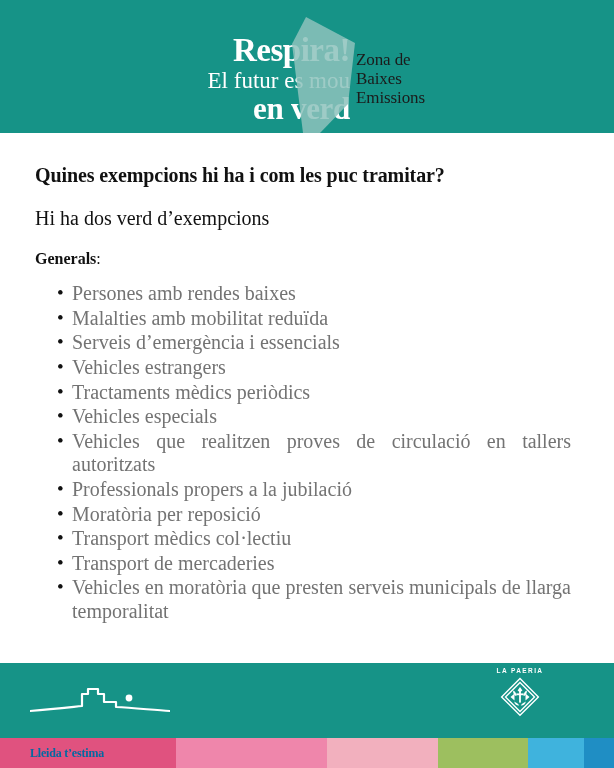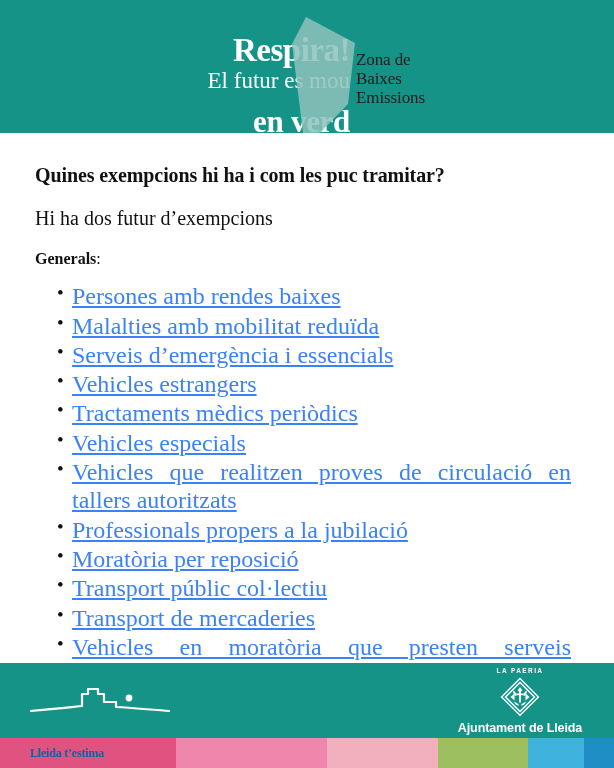--- a/index.html
+++ b/index.html
@@ -51,21 +51,21 @@
     font-weight:normal;
     font-size:23px;
     display:block;
     margin-top:2px;
   }
   .claim-3{
     font-family:"Liberation Serif", serif;
     font-weight:bold;
     font-size:31px;
     display:block;
-    margin-top:14px;
+    margin-top:1px;
     letter-spacing:-0.3px;
   }
 
   .brand-zone{
     position:absolute;
     left:356px; top:50px;
     color:#1b1b1b;
     font-family:"Liberation Serif", serif;
     line-height:1.13;
   }
@@ -115,28 +115,27 @@
   .section-label b{ font-weight:bold; }
 
   ul.exempt-list{
     margin-top:14px;
     margin-left:22px;
     list-style:none;
   }
   ul.exempt-list li{
     position:relative;
     font-family:"Liberation Serif", serif;
-    font-size:24px;
-    color:#3b82f6;
+    font-size:20px;
+    color:#737373;
     line-height:1.18;
     padding-left:15px;
     margin-bottom:1px;
     text-align:justify;
     padding-right:8px;
-    text-decoration:underline;
   }
   ul.exempt-list li.single{ text-align:left; padding-right:0; }
   ul.exempt-list li::before{
     content:"\2022";
     position:absolute;
     left:0; top:0;
     font-size:19px;
     line-height:1.18;
     color:#111111;
   }
@@ -222,35 +221,35 @@
   <svg width="614" height="170" viewBox="0 0 614 170" xmlns="http://www.w3.org/2000/svg" style="position:absolute;left:0;top:0;">
     <polygon points="306,17 355,43 348,104 320,133 303,133 292,44" fill="#8dc2bc" opacity="0.85"></polygon>
     <polygon points="303,133 320,133 312,141" fill="#8dc2bc" opacity="0.85"></polygon>
   </svg>
 </div>
 
 <div class="content">
 
   <div class="q-title">Quines exempcions hi ha i com les puc tramitar?</div>
 
-  <div class="intro">Hi ha dos futur d’exempcions</div>
+  <div class="intro">Hi ha dos verd d’exempcions</div>
 
   <div class="section-label"><b>Generals</b><span>:</span></div>
 
   <ul class="exempt-list">
     <li class="single">Persones amb rendes baixes</li>
     <li class="single">Malalties amb mobilitat reduïda</li>
     <li class="single">Serveis d’emergència i essencials</li>
     <li class="single">Vehicles estrangers</li>
     <li class="single">Tractaments mèdics periòdics</li>
     <li class="single">Vehicles especials</li>
     <li>Vehicles que realitzen proves de circulació en tallers autoritzats</li>
     <li class="single">Professionals propers a la jubilació</li>
     <li class="single">Moratòria per reposició</li>
-    <li class="single">Transport públic col·lectiu</li>
+    <li class="single">Transport mèdics col·lectiu</li>
     <li class="single">Transport de mercaderies</li>
     <li>Vehicles en moratòria que presten serveis municipals de llarga temporalitat</li>
   </ul>
 </div>
 
 <div class="footer" style="background: rgb(22, 147, 135);">
 
   <div class="skyline">
     <svg width="140" height="30" viewBox="0 0 140 30" xmlns="http://www.w3.org/2000/svg">
       <path d="M0 26 C 25 24, 42 22, 52 21 L 52 9 L 58 9 L 58 4 L 68 4 L 68 9 L 74 9 L 74 17 L 86 17 L 86 22 C 104 23, 124 25, 140 26" fill="none" stroke="#ffffff" stroke-width="2.2" stroke-linejoin="round" stroke-linecap="round"></path>
@@ -270,21 +269,20 @@
         <rect x="21.1" y="15.6" width="1.8" height="12"></rect>
         <rect x="18.3" y="18.4" width="7.4" height="1.8"></rect>
         <path d="M12.5 22 l4 -3.4 0 6.8z"></path>
         <path d="M31.5 22 l-4 -3.4 0 6.8z"></path>
         <path d="M15.2 15.4 c2.4 1.2 3.4 3.4 3.2 5.6 -2.2 -0.6 -3.6 -2.6 -3.2 -5.6z"></path>
         <path d="M28.8 15.4 c-2.4 1.2 -3.4 3.4 -3.2 5.6 2.2 -0.6 3.6 -2.6 3.2 -5.6z"></path>
         <path d="M16.2 26.5 c2.2 1.2 4 2.4 5 4 -2.4 0.2 -4.6 -1 -5 -4z"></path>
         <path d="M27.8 26.5 c-2.2 1.2 -4 2.4 -5 4 2.4 0.2 4.6 -1 5 -4z"></path>
       </g>
     </svg>
-    <span class="ajuntament">Ajuntament de Lleida</span>
   </div>
 </div>
 
 <div class="colorbar">
   <div class="cb-seg" style="background: rgb(224, 82, 127); width: 176px;"></div>
   <div class="cb-seg" style="background: rgb(239, 134, 171); width: 151px;"></div>
   <div class="cb-seg" style="background: rgb(242, 176, 190); width: 111px;"></div>
   <div class="cb-seg" style="background: rgb(157, 191, 95); width: 90px;"></div>
   <div class="cb-seg" style="background: rgb(63, 179, 221); width: 56px;"></div>
   <div class="cb-seg" style="background: rgb(31, 142, 196); width: 30px;"></div>

